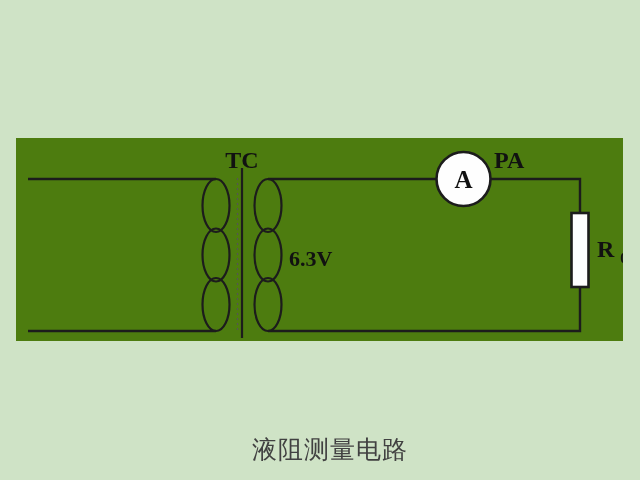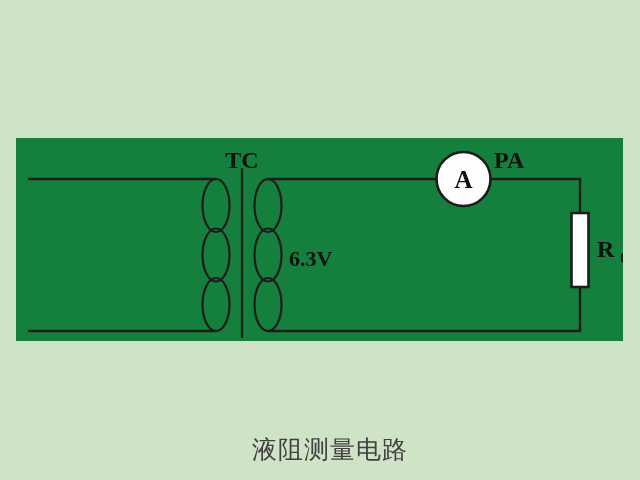--- a/index.html
+++ b/index.html
@@ -3,21 +3,21 @@
 <meta charset="utf-8">
 <style>
   html,body{margin:0;padding:0;}
   body{
     width:640px;height:480px;position:relative;overflow:hidden;
     background:#cfe3c6;
     font-family:"Liberation Sans","DejaVu Sans",sans-serif;
   }
   .panel{
     position:absolute;left:16px;top:138px;width:607px;height:203px;
-    background:#15803d;
+    background:#4d7c0f;
   }
   .circuit-svg{display:block;width:607px;height:203px;}
   .wire{stroke:#1c1c1c;stroke-width:2.4;fill:none;stroke-linecap:butt;}
   .loop{stroke:#1c1c1c;stroke-width:2.2;fill:none;}
   .core{stroke:#1c1c1c;stroke-width:2.2;fill:none;}
   .core-dashed{stroke:#555;stroke-width:1.2;fill:none;stroke-dasharray:2 3;}
   .device{stroke:#1c1c1c;stroke-width:2.6;fill:#fefefe;}
   .lbl{
     font-family:"Liberation Serif","DejaVu Serif",serif;
     font-weight:bold;fill:#111;

